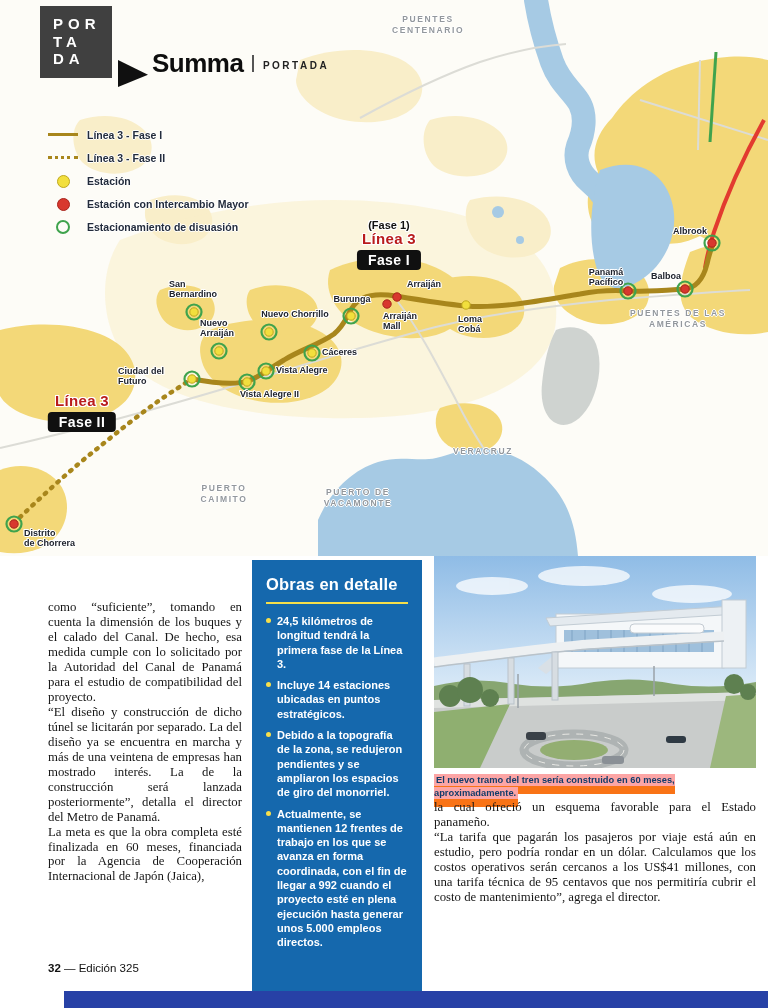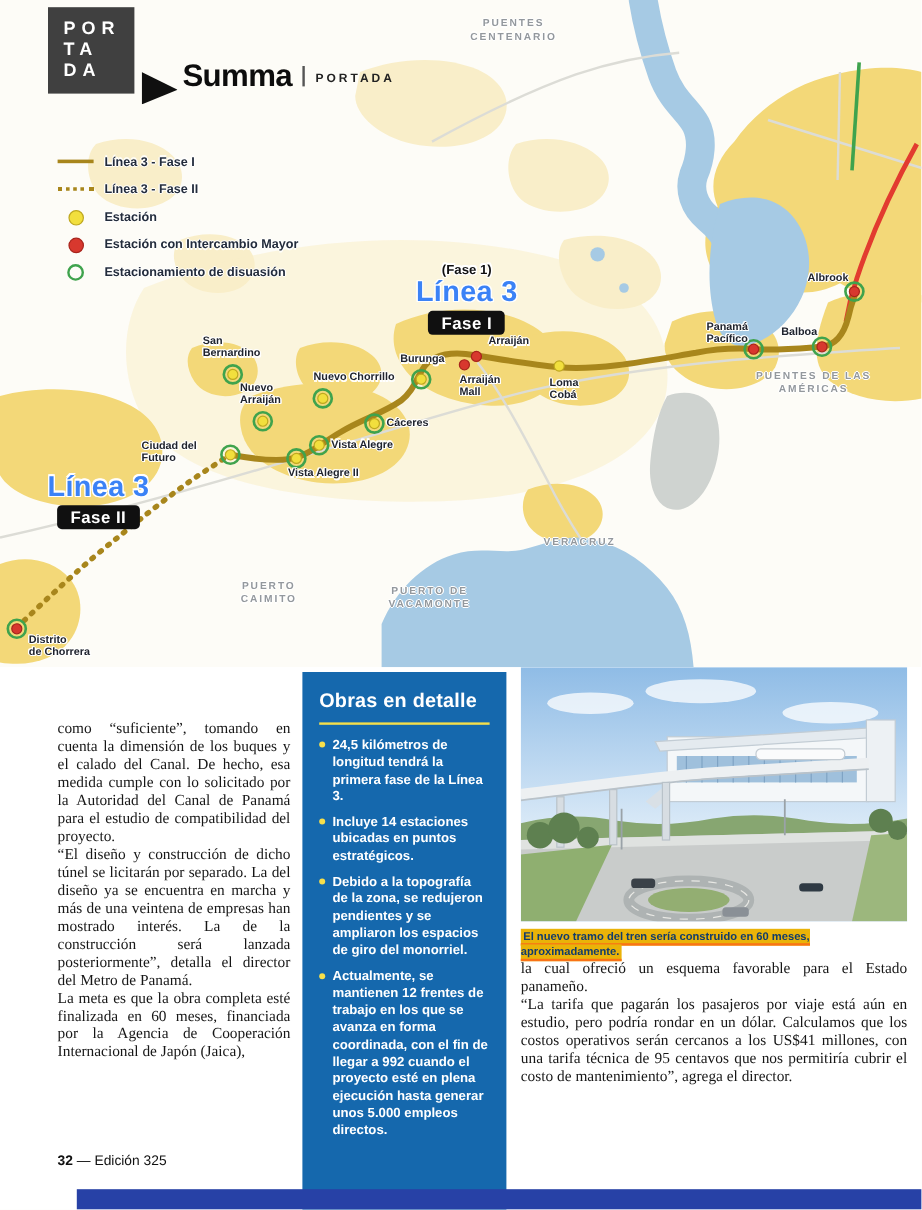--- a/index.html
+++ b/index.html
@@ -26,21 +26,21 @@
   .swatch.line-dotted::before{content:"";position:absolute;left:0;right:0;top:5px;border-top:3.5px dotted #A8861C;}
   .swatch.dot-yellow::before{content:"";position:absolute;left:9px;top:1px;width:11px;height:11px;border-radius:50%;background:#F2DF3D;border:1px solid #BFA81F;}
   .swatch.dot-red::before{content:"";position:absolute;left:9px;top:1px;width:11px;height:11px;border-radius:50%;background:#D8382E;border:1px solid #A8241C;}
   .swatch.ring-green::before{content:"";position:absolute;left:8px;top:0;width:10px;height:10px;border-radius:50%;border:2.6px solid #3FA34D;background:transparent;}
   .legend-label{font-size:10.5px;font-weight:700;color:#232C3C;
     text-shadow:-1px 0 0 #fff,1px 0 0 #fff,0 -1px 0 #fff,0 1px 0 #fff;}
 
   
   .phase-group{position:absolute;text-align:center;transform:translateX(-50%);}
   .phase-pre{font-size:11px;font-weight:800;color:#101010;}
-  .phase-title{font-size:24px;font-weight:800;color:#3b82f6;letter-spacing:.3px;line-height:1.05;}
+  .phase-title{font-size:15px;font-weight:800;color:#b91c1c;letter-spacing:.3px;line-height:1.05;}
   .phase-badge{display:inline-block;background:#101010;color:#FFFFFF;font-size:14px;font-weight:800;
     padding:2px 11px;border-radius:4px;margin-top:3px;letter-spacing:.4px;}
 
   
   .portada-badge{position:absolute;left:40px;top:6px;background:#404040;color:#fff;padding:9px 11px 10px 13px;
     font-weight:800;font-size:15px;line-height:1.18;letter-spacing:5px;}
   .black-flag{position:absolute;left:118px;top:60px;width:30px;height:27px;background:#101010;
     clip-path:polygon(0 0,100% 55%,0 100%);}
   .masthead{position:absolute;left:152px;top:48px;display:flex;align-items:center;gap:9px;}
   .summa{font-size:26px;font-weight:800;color:#0D0D0D;letter-spacing:-.5px;}
@@ -56,21 +56,21 @@
   .obras-box{position:absolute;left:252px;top:560px;width:170px;height:460px;background:#1568AD;
     padding:15px 14px;box-sizing:border-box;color:#fff;}
   .obras-title{font-size:16.5px;font-weight:800;padding-bottom:8px;margin-bottom:10px;
     border-bottom:2px solid #F4DE4B;letter-spacing:.2px;}
   .obras-list{list-style:none;margin:0;padding:0;font-size:11px;line-height:1.3;font-weight:700;}
   .obras-list li{position:relative;padding-left:11px;margin-bottom:7px;}
   .obras-list li::before{content:"";position:absolute;left:0;top:4px;width:5px;height:5px;border-radius:50%;background:#F7DF4B;}
 
   .photo{position:absolute;left:434px;top:556px;width:322px;height:212px;overflow:hidden;background:#D9E9F7;}
   .caption{position:absolute;left:434px;top:774px;width:322px;font-size:9.3px;font-weight:700;color:#123C6B;line-height:1.45;}
-  .caption span{background:#eab308;padding:1px 2px;border-bottom:2px solid #f97316;}
+  .caption span{background:#fca5a5;padding:1px 2px;border-bottom:8px solid #f97316;}
 
   .footer{position:absolute;left:48px;top:962px;font-size:11.5px;color:#111;}
   .footer .pg{font-weight:800;}
   .bottom-bar{position:absolute;left:64px;right:0;bottom:0;height:17px;background:#2741A6;}
 </style>
 </head>
 <body>
 
 <div class="page">
 

